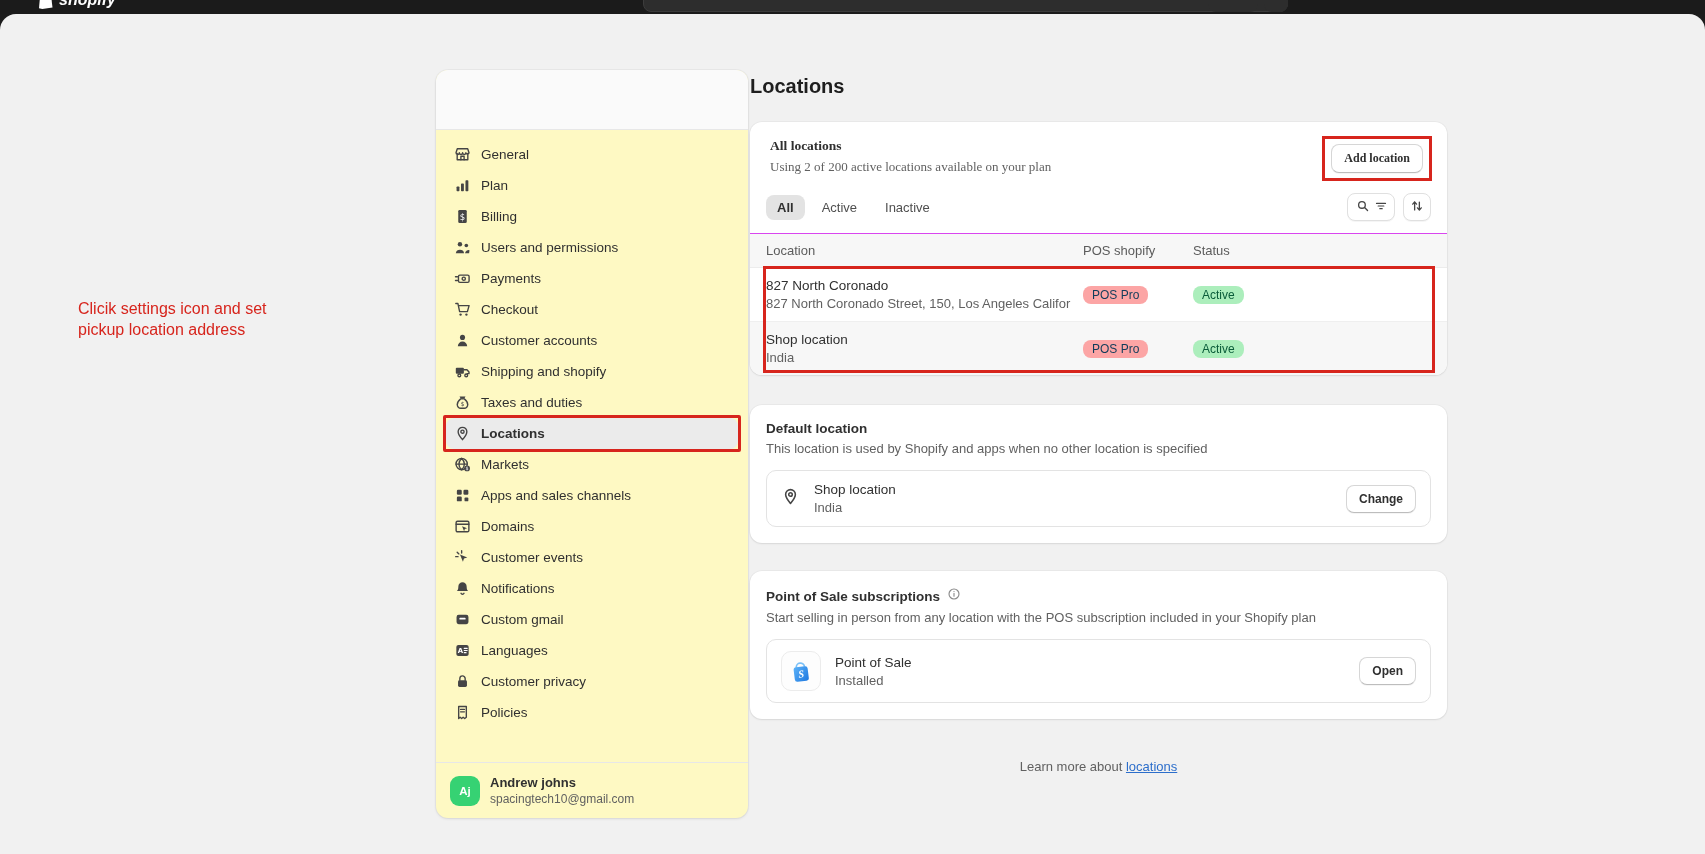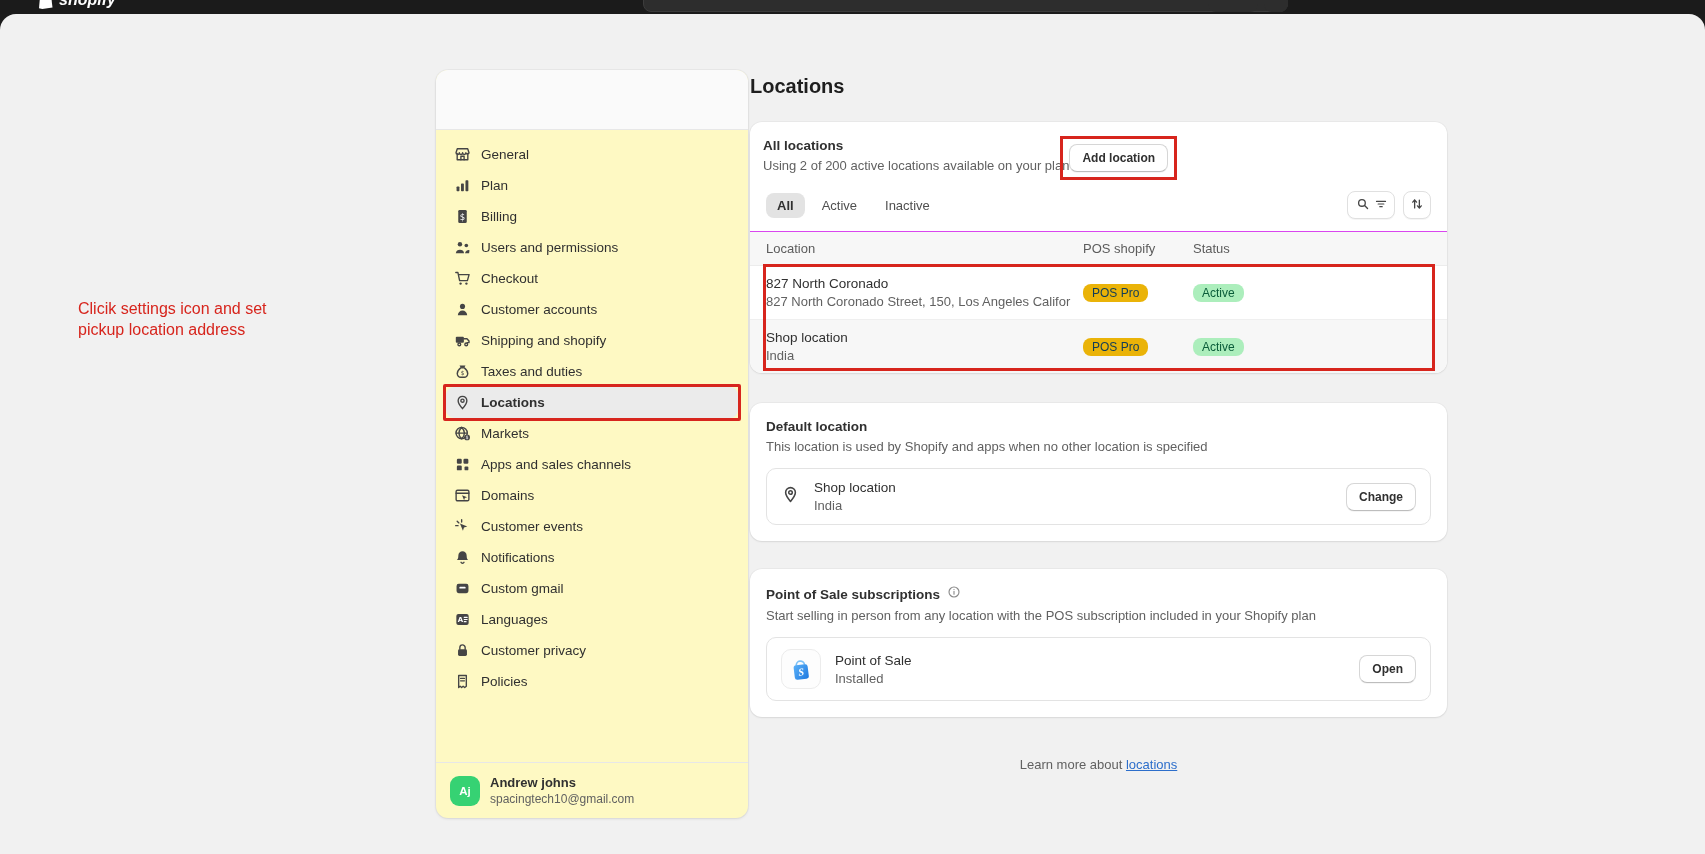--- a/index.html
+++ b/index.html
@@ -36,42 +36,42 @@
   .uname { font-size:13px; font-weight:700; color:#303030; }
   .uemail { font-size:12px; color:#616161; margin-top:2px; }
   
   .main { position:absolute; left:750px; top:47px; width:697px; }
   .page-title { font-size:20px; font-weight:700; color:#1e1e1e; margin:14px 0 24px; }
   .card { background:#fff; border-radius:12px; box-shadow:0 1px 2px rgba(0,0,0,.08), 0 0 0 1px rgba(0,0,0,.03); }
   .card-title { font-size:13.5px; font-weight:700; color:#303030; }
   .card-sub { font-size:13px; color:#616161; margin-top:5px; }
   .btn { background:#fff; border:1px solid #d6d6d6; border-bottom-color:#bdbdbd; border-radius:8px; box-shadow:0 1px 0 rgba(0,0,0,.04); font-family:inherit; font-size:12px; font-weight:600; color:#303030; padding:6px 12px; cursor:pointer; white-space:nowrap; }
   
-  .card1-head { padding:16px 13px 0; display:flex; align-items:flex-start; }
+  .card1-head { padding:16px 20px 0; display:flex; justify-content:space-between; align-items:flex-start;font-family:Liberation Serif, serif; }
   .addloc-wrap { position:relative; margin-top:6px; margin-right:4px; }
   .add-frame { top:-8px; bottom:-8px; left:-9px; right:-9px; }
   .tabs-row { margin:18px 16px 0; display:flex; justify-content:space-between; align-items:center; }
   .tabs { display:flex; align-items:center; gap:6px; }
   .tab { font-size:13px; color:#4f4f4f; padding:5px 11px; border-radius:8px; cursor:pointer; }
   .tab.selected { background:#e3e3e3; color:#303030; font-weight:600; }
   .tools { display:flex; gap:8px; }
   .tool-btn { display:flex; align-items:center; justify-content:center; gap:5px; height:28px; background:#fff; border:1px solid #e0e0e0; border-radius:8px; box-shadow:0 1px 0 rgba(0,0,0,.04); cursor:pointer; }
   .tool-btn.wide { width:48px; } .tool-btn.sq { width:28px; }
   .loc-table { margin-top:12px; }
   .t-head, .t-row { display:grid; grid-template-columns:333px 110px 1fr; align-items:center; }
   .t-head { background:#f7f7f7; border-top:1px solid #d946ef; border-bottom:1px solid #ececec; padding:9px 0; font-size:13px; color:#5c5c5c; }
   .c1 { padding-left:16px; padding-right:12px; min-width:0; }
   .t-body { position:relative; }
   .t-row { padding:10px 0; }
   .t-row + .t-row { border-top:1px solid #efefef; }
   .t-row.alt { background:#f7f7f7; border-radius:0 0 12px 12px; }
   .loc-name { font-size:13.5px; color:#303030; white-space:nowrap; overflow:hidden; }
   .loc-addr { font-size:13px; color:#616161; margin-top:3px; white-space:nowrap; overflow:hidden; }
   .badge { display:inline-block; font-size:12px; padding:2px 9px; border-radius:8px; }
-  .badge-info { background:#eab308; color:#103c5a; }
+  .badge-info { background:#fca5a5; color:#103c5a; }
   .badge-success { background:#aceebc; color:#0a5c39; }
   .rows-frame { top:-2px; bottom:2px; left:13px; right:12px; }
   
   .pad16 { padding:16px; }
   .mt30 { margin-top:30px; } .mt28 { margin-top:28px; }
   .inner-box { margin-top:14px; border:1px solid #e3e3e3; border-radius:10px; padding:11px 14px; display:flex; align-items:center; gap:14px; }
   .ib-name { font-size:13.5px; color:#303030; }
   .ib-sub { font-size:13px; color:#616161; margin-top:3px; }
   .push { margin-left:auto; }
   .title-row { display:flex; align-items:center; gap:7px; }
@@ -139,20 +139,30 @@
         <div class="side-item">
           <span class="sicon">
             <svg width="17" height="17" viewBox="0 0 16 16" fill="none" stroke="#454545" stroke-width="1.3" stroke-linecap="round" stroke-linejoin="round">
               <circle cx="5.6" cy="4.9" r="2.1" fill="#454545" stroke="none"></circle>
               <path d="M1.7 13.3a4 4 0 0 1 7.8 0z" fill="#454545" stroke="none"></path>
               <circle cx="11.6" cy="6.1" r="1.7" fill="#454545" stroke="none"></circle>
               <path d="M10.4 13.3a3.4 3.4 0 0 1 4.2-2.8l-.4 2.8z" fill="#454545" stroke="none"></path>
             </svg>
           </span>
           <span class="slabel">Users and permissions</span>
+        </div>
+        <div class="side-item">
+          <span class="sicon">
+            <svg width="17" height="17" viewBox="0 0 16 16" fill="none" stroke="#454545" stroke-width="1.3" stroke-linecap="round" stroke-linejoin="round">
+              <rect x="4.2" y="4.8" width="10" height="6.8" rx="1.3"></rect>
+              <circle cx="9.2" cy="8.2" r="1.5"></circle>
+              <path d="M1.4 6.3h1.8M1.4 9.9h1.8"></path>
+            </svg>
+          </span>
+          <span class="slabel">Payments</span>
         </div>
         <div class="side-item">
           <span class="sicon">
             <svg width="17" height="17" viewBox="0 0 16 16" fill="none" stroke="#454545" stroke-width="1.3" stroke-linecap="round" stroke-linejoin="round">
               <path d="M1.7 2.4h2l1.6 7.6h7.3l1.6-5.6H4.3"></path>
               <circle cx="6.2" cy="12.8" r="1.1" fill="#454545" stroke="none"></circle>
               <circle cx="11.7" cy="12.8" r="1.1" fill="#454545" stroke="none"></circle>
             </svg>
           </span>
           <span class="slabel">Checkout</span>

